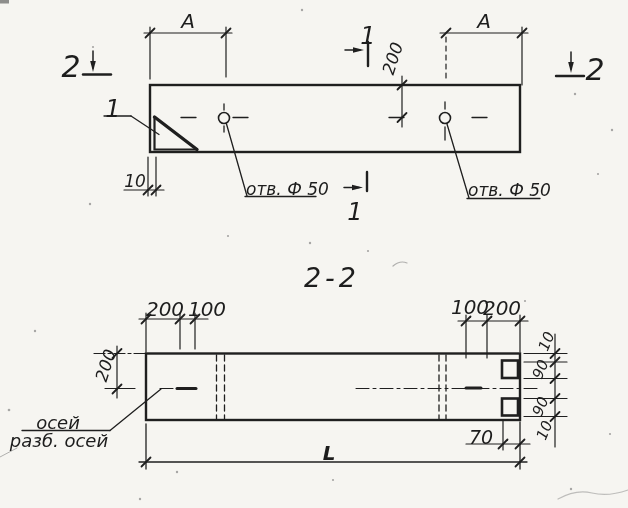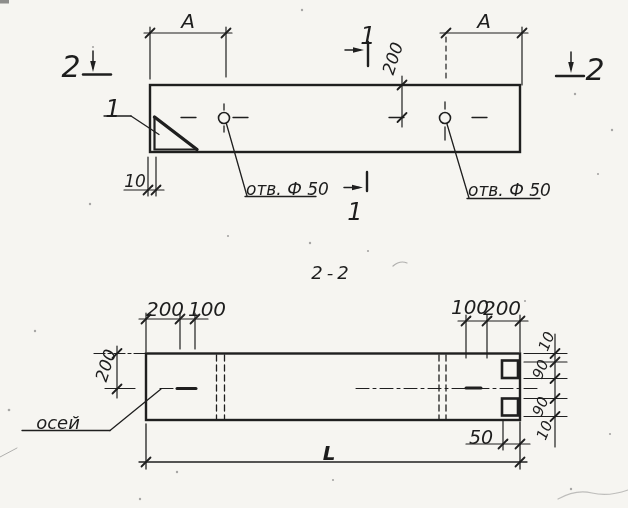--- a/index.html
+++ b/index.html
@@ -3,21 +3,21 @@
 <meta charset="utf-8">
 <style>
   html,body{margin:0;padding:0;}
   body{background:#e9e8e4;font-family:"DejaVu Sans",sans-serif;}
   #sheet{position:relative;width:628px;height:508px;background:#f6f5f1;overflow:hidden;}
   #linework{position:absolute;left:0;top:0;}
   .lbl{position:absolute;font-family:"DejaVu Sans",sans-serif;font-style:italic;
        color:#1d1d1d;text-align:center;line-height:1;white-space:nowrap;}
   .fs15{font-size:15px;} .fs17{font-size:17px;} .fs18{font-size:18px;}
   .fs19{font-size:19px;} .fs20{font-size:20px;} .fs24{font-size:24px;}
-  .fs27{font-size:18px;letter-spacing:4px;} .fs30{font-size:30px;}
+  .fs27{font-size:27px;letter-spacing:4px;} .fs30{font-size:30px;}
   .bold{font-weight:bold;}
   .rot72{transform:rotate(-72deg);transform-origin:center;}
   .rot68{transform:rotate(-68deg);transform-origin:center;}
 </style>
 </head>
 <body>
 
 <div id="sheet">
 
 <svg id="linework" width="628" height="508" viewBox="0 0 628 508" stroke="#1f1f1f" fill="none" stroke-linecap="round">
@@ -239,16 +239,17 @@
   <span class="lbl fs27" style="left:297px;top:264px;width:70px;">2-2</span>
   <span class="lbl fs20" style="left:145px;top:299px;width:40px;">200</span>
   <span class="lbl fs20" style="left:187px;top:299px;width:40px;">100</span>
   <span class="lbl fs20" style="left:450px;top:297px;width:40px;">100</span>
   <span class="lbl fs20" style="left:482px;top:298px;width:40px;">200</span>
   <span class="lbl fs17 rot72" style="left:86px;top:357px;width:40px;">200</span>
   <span class="lbl fs15 rot68" style="left:532px;top:334px;width:30px;">10</span>
   <span class="lbl fs15 rot68" style="left:526px;top:362px;width:30px;">90</span>
   <span class="lbl fs15 rot68" style="left:526px;top:399px;width:30px;">90</span>
   <span class="lbl fs15 rot68" style="left:530px;top:423px;width:30px;">10</span>
-  <span class="lbl fs19" style="left:466px;top:428px;width:30px;">50</span>
+  <span class="lbl fs19" style="left:466px;top:428px;width:30px;">70</span>
   <span class="lbl fs20 bold" style="left:314px;top:443px;width:30px;">L</span>
   <span class="lbl fs18" style="left:23px;top:414px;width:70px;">осей</span>
+  <span class="lbl fs18" style="left:9px;top:432px;width:100px;">разб. осей</span>
 </div>
 
 </body></html>

